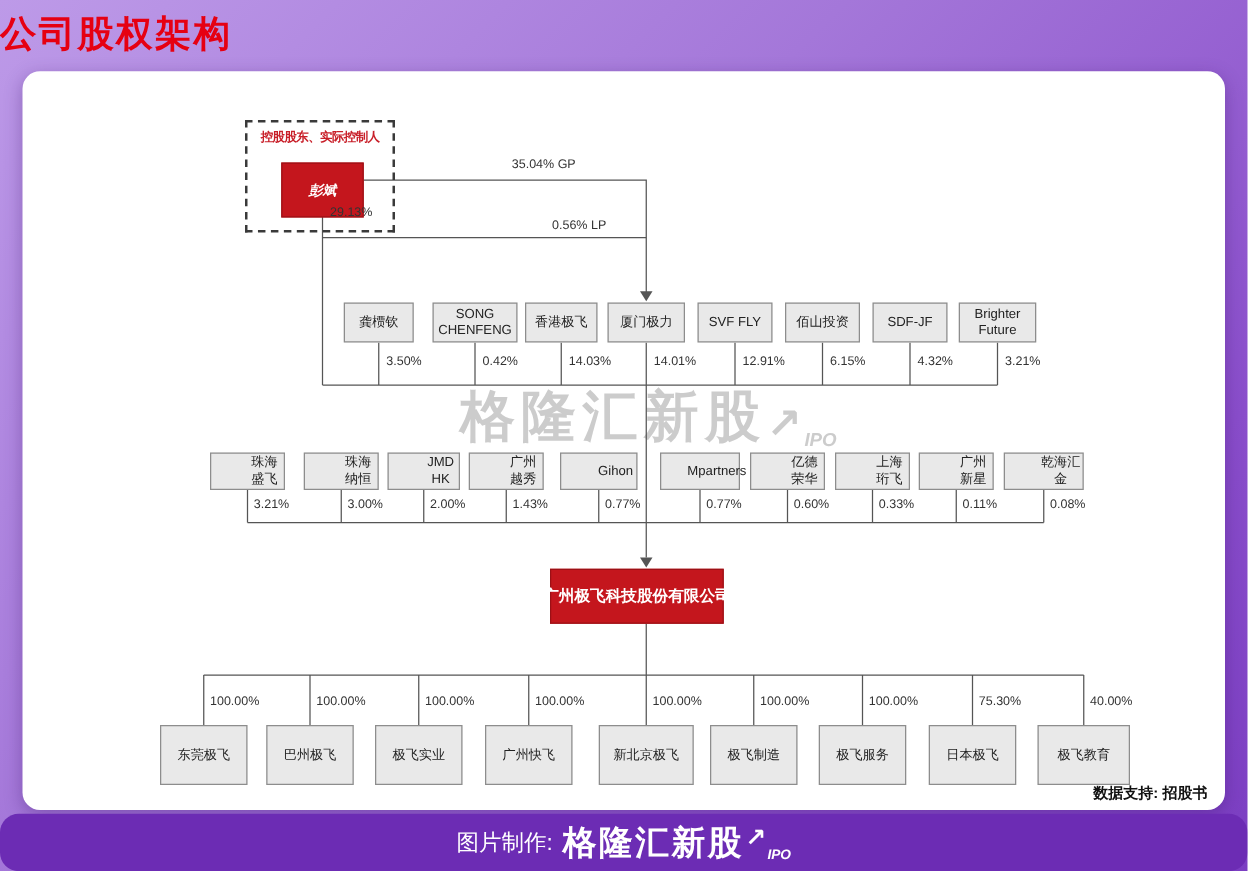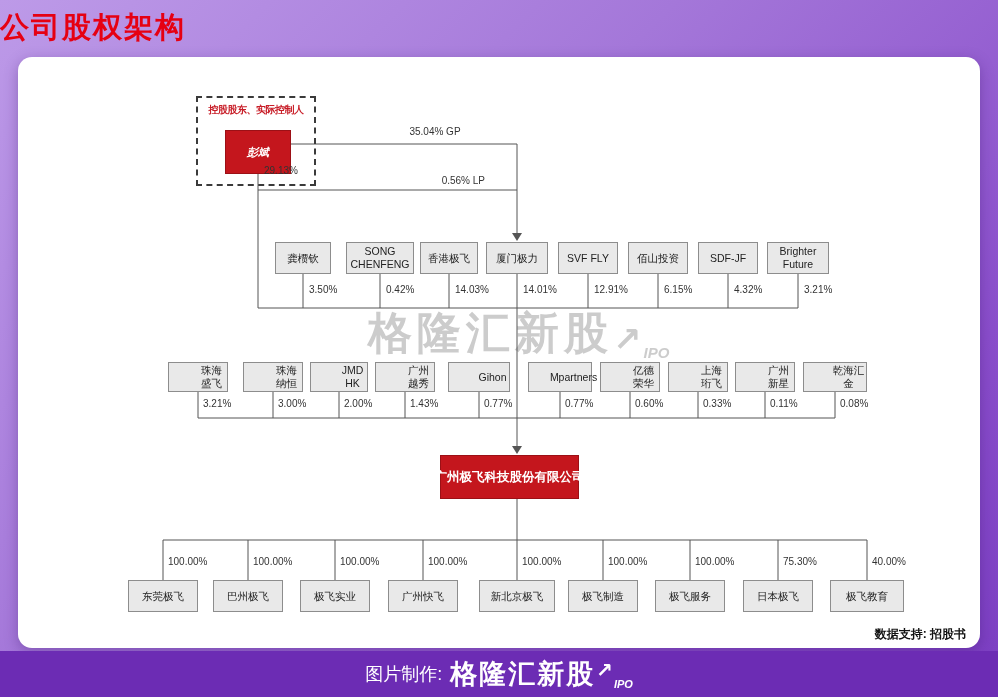--- a/index.html
+++ b/index.html
@@ -22,21 +22,21 @@
   .wm-arrow { font-size:34px; font-weight:bold; margin:0 2px 4px 0; }
   .wm-sub   { font-size:15px; font-weight:bold; font-style:italic; margin-bottom:2px; }
 
   .lines { position:absolute; left:0; top:0; z-index:3; }
 
   .node { position:absolute; z-index:4; display:flex; align-items:center; justify-content:center;
           background:#e9e9e9; border:1px solid #8d8d8d; color:#222; font-size:10.5px;
           text-align:center; line-height:1.2; padding:1px; }
   .row2 { top:242px; height:32px; }
   .row3 { top:362px; height:30px;padding-left:28px; }
-  .sub  { top:580px; height:32px; }
+  .sub  { top:580px; height:48px; }
 
   .rbox { position:absolute; z-index:4; display:flex; align-items:center; justify-content:center;
           background:#c4161d; border:1px solid #9c1016; color:#fff; font-weight:bold;
           text-align:center; white-space:nowrap; }
   .controller { left:225px; top:130px; width:66px; height:44px; font-size:11px;font-style:italic; }
   .company    { left:440px; top:455px; width:139px; height:44px; font-size:12.5px; }
 
   .dashed { position:absolute; left:196px; top:96px; width:120px; height:90px;
             border:2px dashed #3a3a3a; z-index:3; }
   .group-label { position:absolute; left:196px; top:103px; width:120px; text-align:center;
@@ -45,21 +45,21 @@
   .pct { position:absolute; z-index:4; font-size:10px; color:#333; white-space:nowrap; }
   .lbl { position:absolute; z-index:4; font-size:10px; color:#333; white-space:nowrap; }
   .lbl-gp     { left:380px; top:126px; width:110px; text-align:center; }
   .lbl-direct { left:264px; top:165px; }
   .lbl-lp     { left:385px; top:175px; width:100px; text-align:right; }
 
   .data-support { position:absolute; right:32px; top:626px; z-index:5;
                   font-size:12px; font-weight:bold; color:#111; }
 
   .footer { position:absolute; left:0; bottom:0; width:998px; height:46px; background:#6c2cb4;
-            z-index:6; display:flex; align-items:center; justify-content:center; color:#fff; }
+            z-index:6; display:flex; align-items:center; justify-content:center; color:#fff;border-radius:15px; }
   .credit     { font-size:18px; margin-right:8px; }
   .brand      { font-size:27px; font-weight:bold; letter-spacing:2px; }
   .brand-arrow{ font-size:20px; font-weight:bold; margin:0 1px 8px 1px; }
   .brand-sub  { font-size:11px; font-weight:bold; font-style:italic; align-self:flex-end; margin-bottom:7px; }
   .site-logo  { position:absolute; right:18px; bottom:8px; z-index:7; color:#fff;
                 font-size:23px; font-weight:bold; font-style:italic; letter-spacing:1px; }
 </style>
 </head>
 <body>
 

